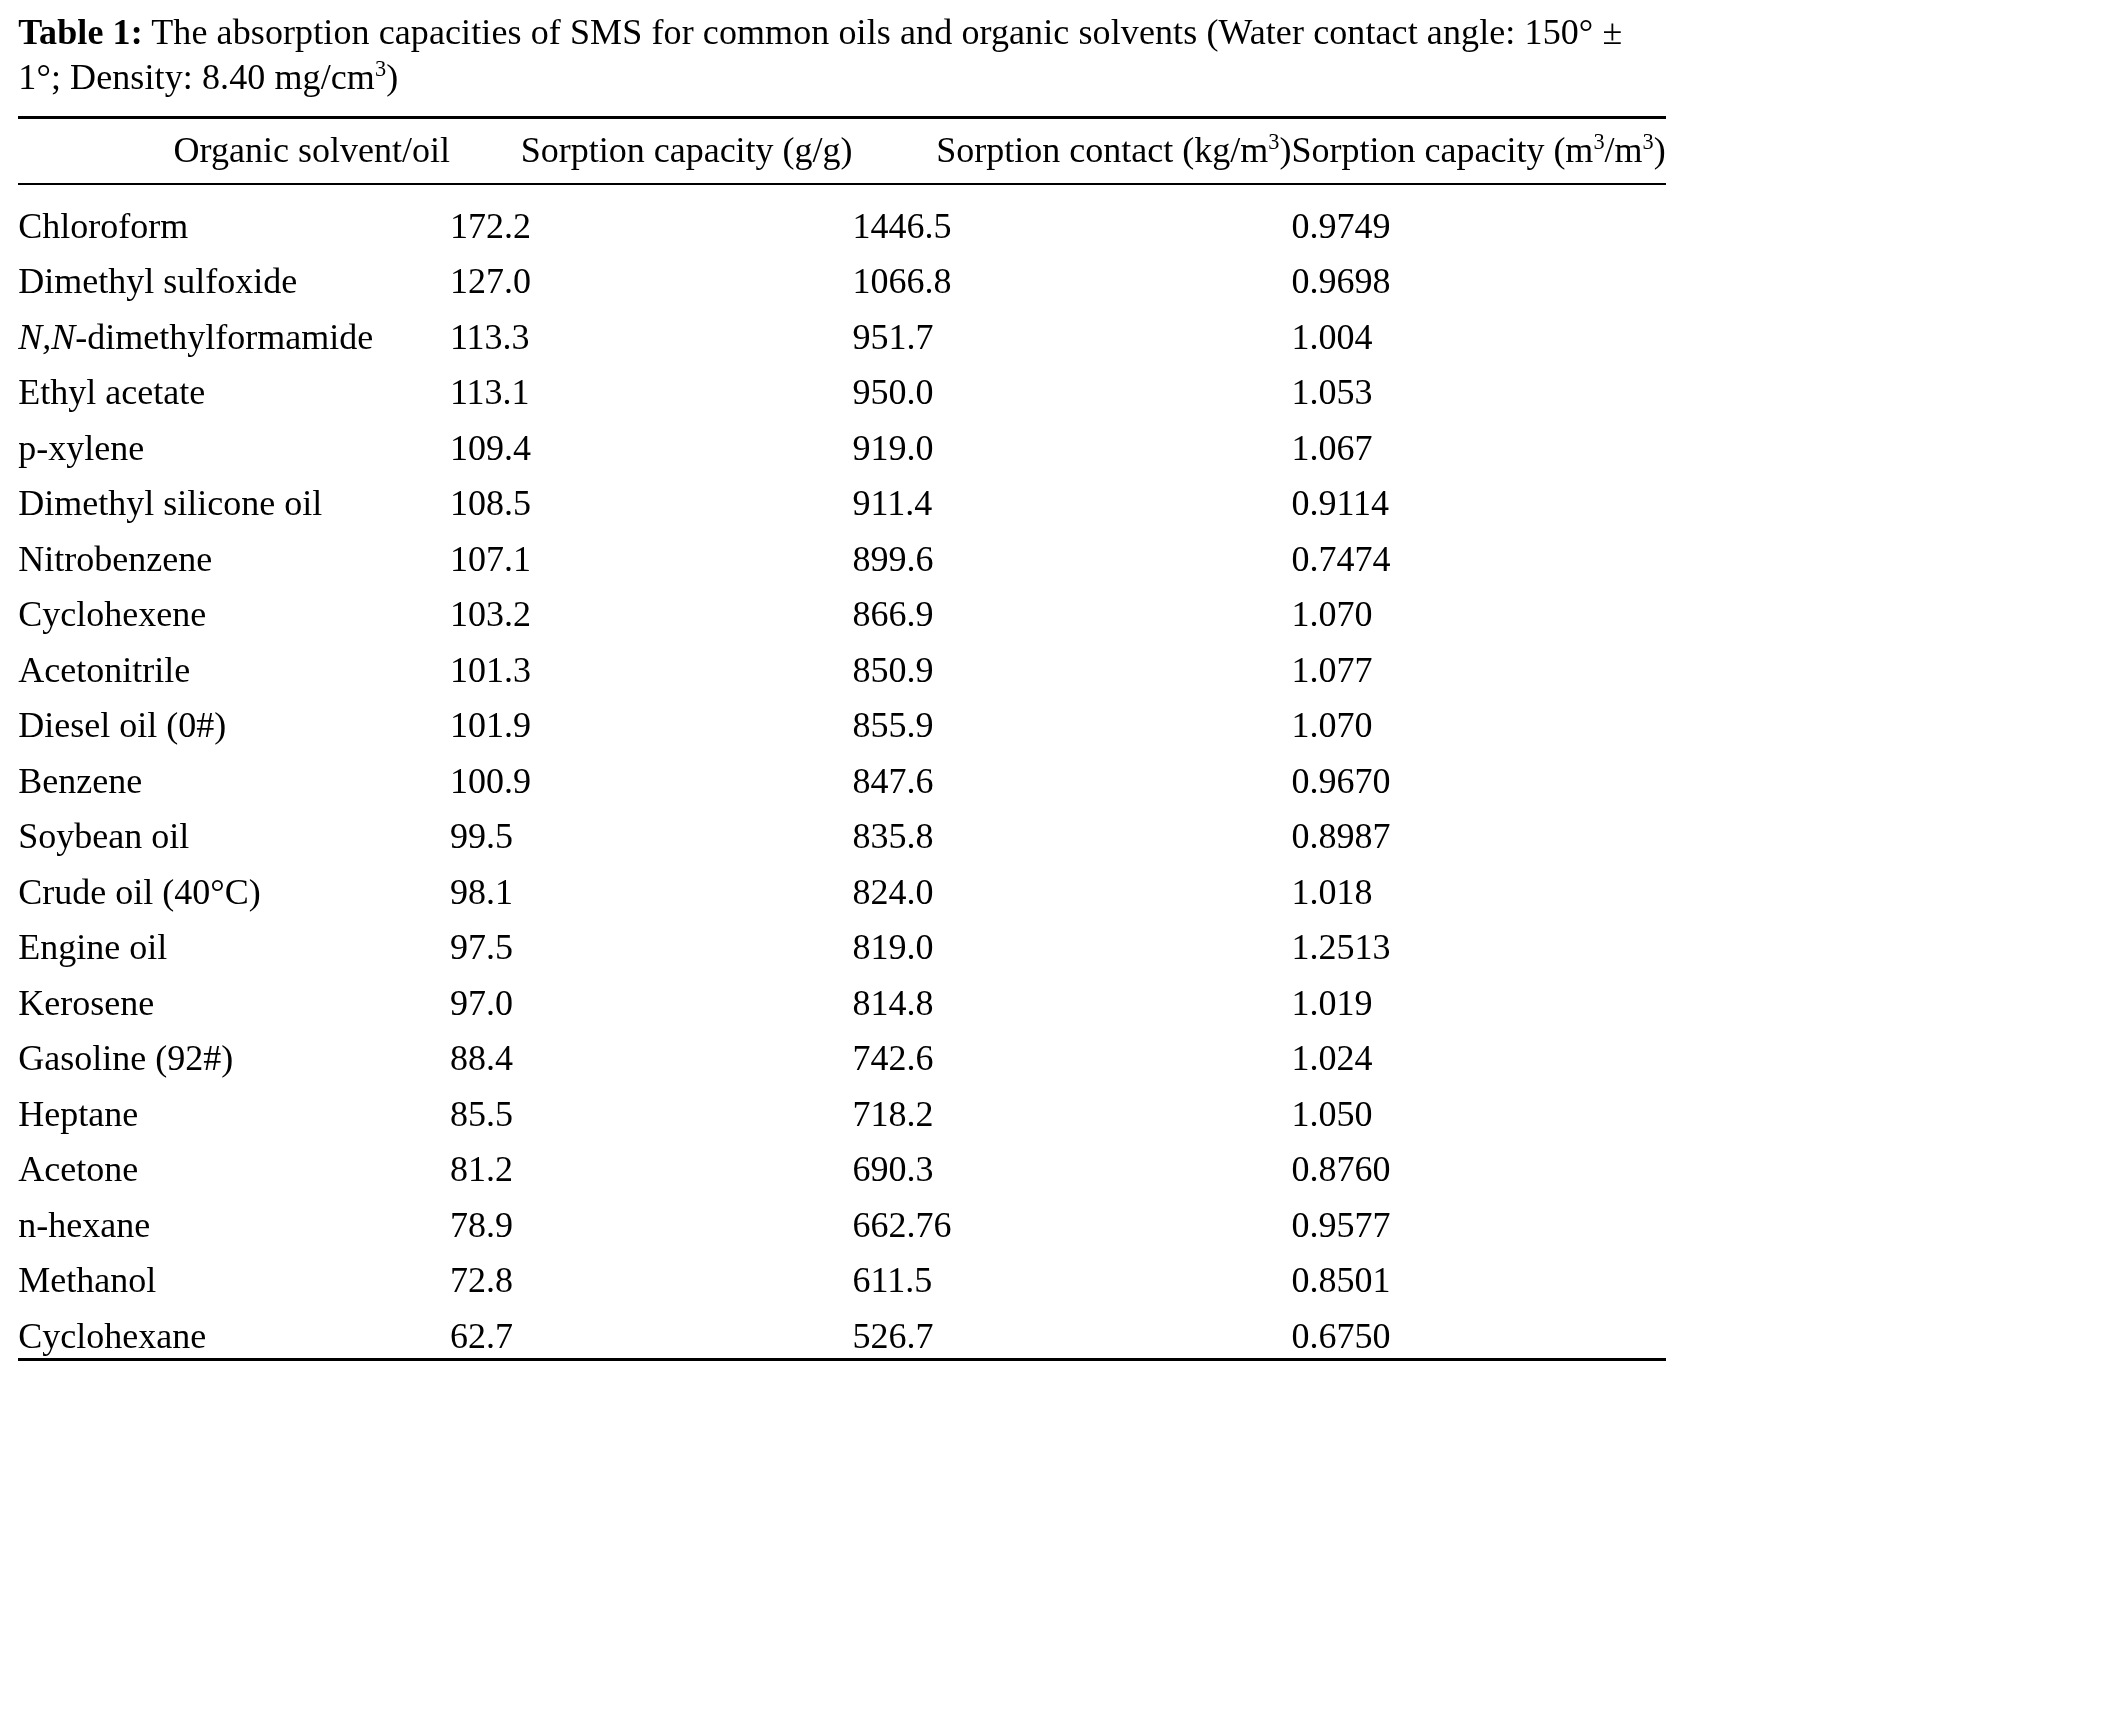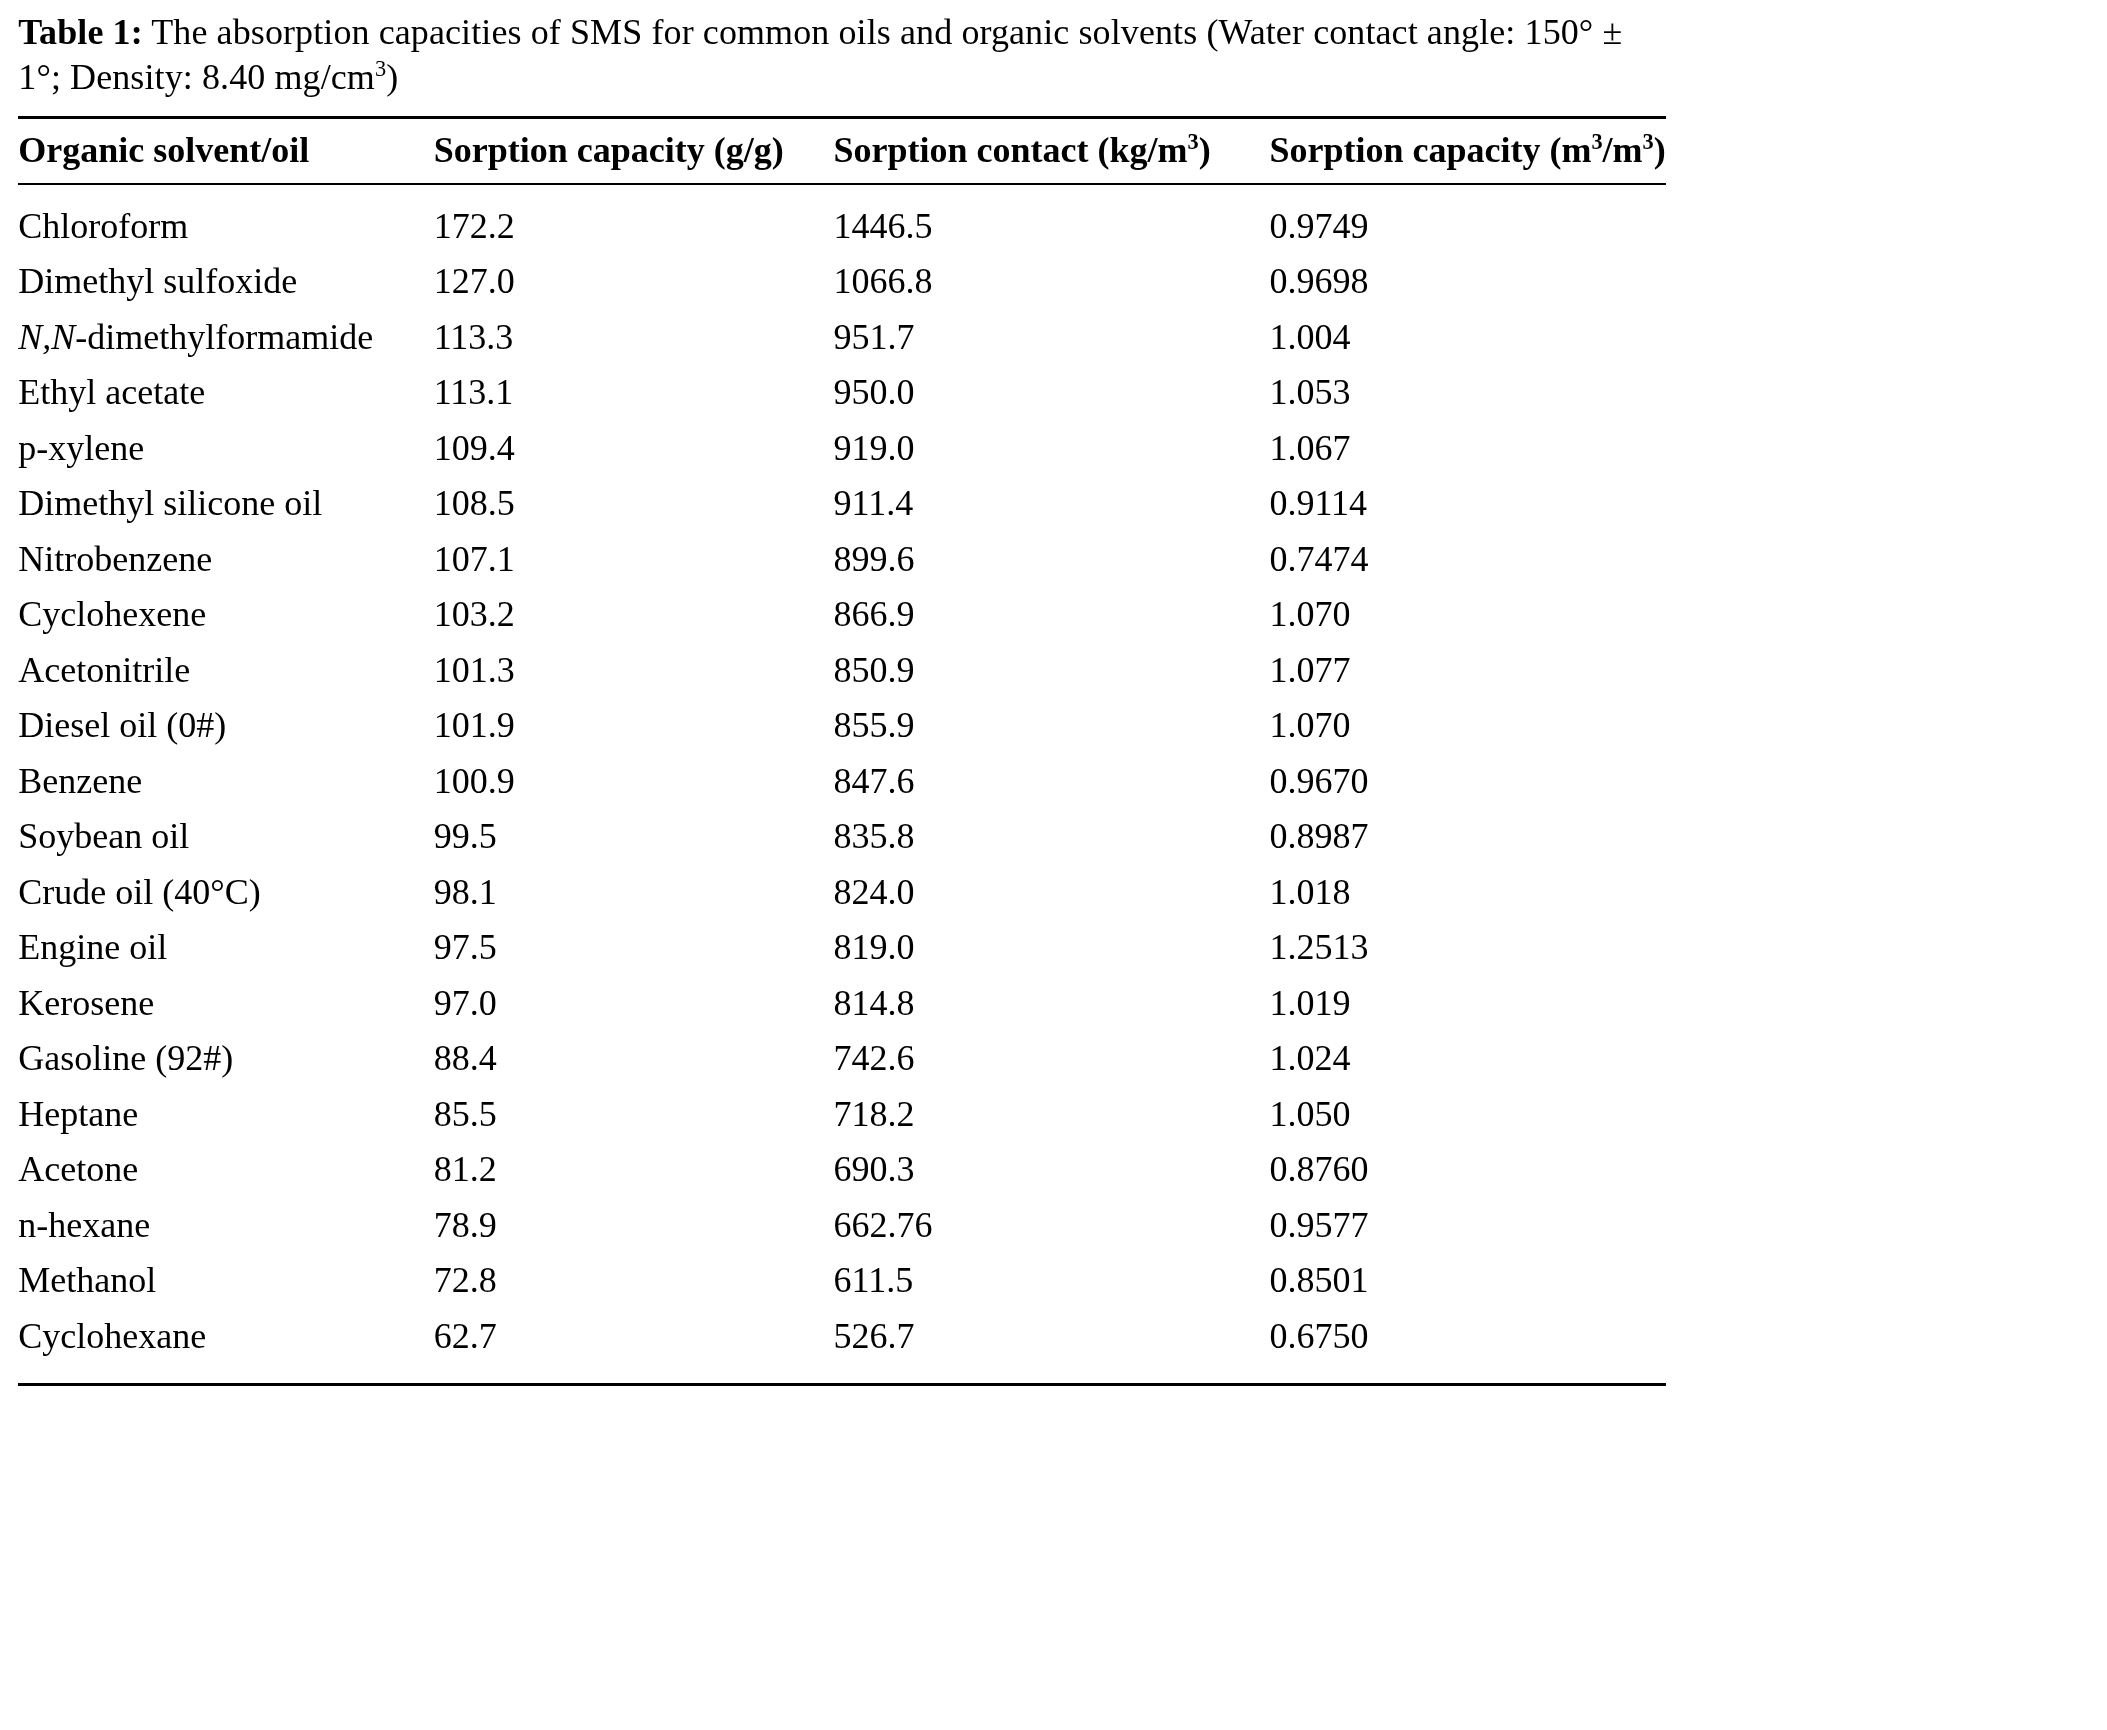--- a/index.html
+++ b/index.html
@@ -32,39 +32,39 @@
     font-size: 0.62em;
     vertical-align: super;
     line-height: 0;
   }
   table.data-table {
     width: 100%;
     border-collapse: collapse;
     font-size: 36px;
   }
   table.data-table thead tr.head-row > th {
-    text-align: left;
-    font-weight: bold;
+    text-align: right;
+    font-weight: normal;
     padding: 9.7px 0 12px 0;
     white-space: nowrap;
   }
   table.data-table thead tr.head-row {
     border-top: 3.8px solid #000;
     border-bottom: 2.2px solid #000;
   }
   table.data-table tbody tr:first-child td {
     padding-top: 20px;
   }
   table.data-table tbody td {
     padding: 6.5px 0 7px 0;
     vertical-align: baseline;
     white-space: nowrap;
   }
   table.data-table tbody tr:last-child td {
-    padding-bottom: 26px;
+    padding-bottom: 1px;
   }
   .col-name  { width: 538px; }
   .col-gg    { width: 501px; }
   .col-kgm3  { width: 555px; }
   .col-m3m3  { width: auto; }
   .italic { font-style: italic; }
   .bottom-rule {
     border-top: 3.8px solid #000;
     height: 0;
     margin: 0;

